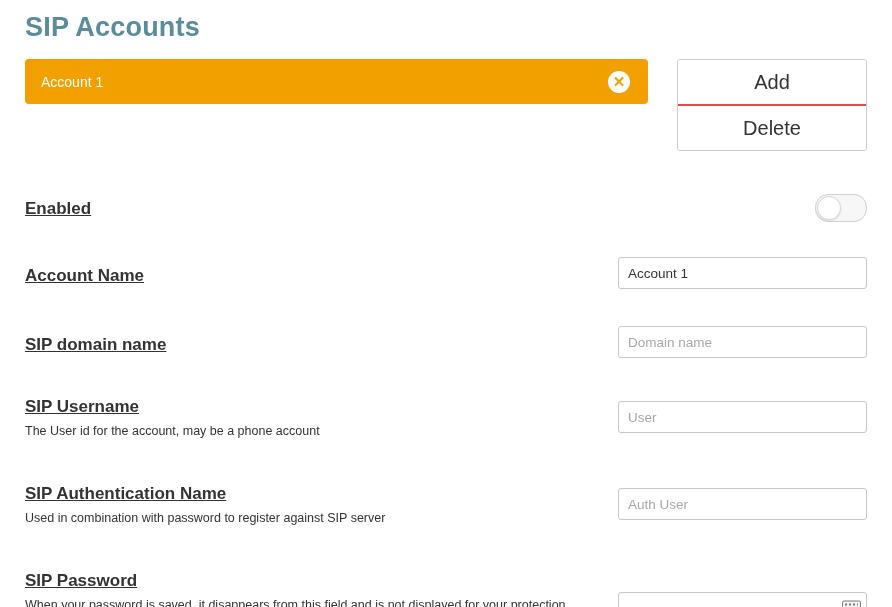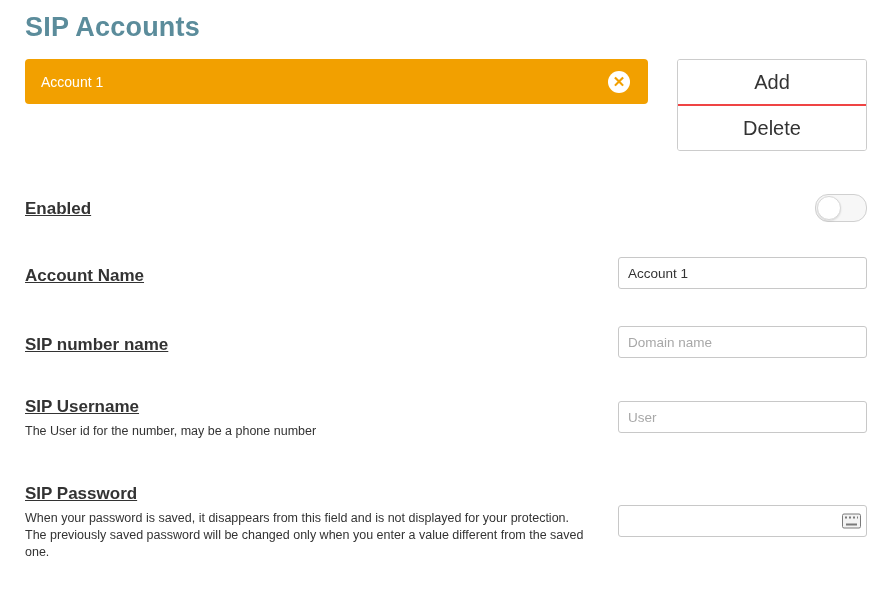--- a/index.html
+++ b/index.html
@@ -249,37 +249,46 @@
     <div class="field-left">
       <p class="field-label">Account Name</p>
     </div>
     <div class="field-right">
       <input class="text-input" type="text" value="Account 1" style="">
     </div>
   </div>
 
   <div class="field-row row-domain">
     <div class="field-left">
-      <p class="field-label">SIP number name</p>
+      <p class="field-label">SIP domain name</p>
     </div>
     <div class="field-right">
       <input class="text-input" type="text" placeholder="Domain name" style="">
     </div>
   </div>
 
   <div class="field-row row-username">
     <div class="field-left">
       <p class="field-label">SIP Username</p>
-      <p class="field-desc">The User id for the number, may be a phone number</p>
+      <p class="field-desc">The User id for the account, may be a phone account</p>
     </div>
     <div class="field-right">
       <input class="text-input" type="text" placeholder="User" style="">
     </div>
   </div>
 
+  <div class="field-row row-auth">
+    <div class="field-left">
+      <p class="field-label">SIP Authentication Name</p>
+      <p class="field-desc">Used in combination with password to register against SIP server</p>
+    </div>
+    <div class="field-right">
+      <input class="text-input" type="text" placeholder="Auth User" style="">
+    </div>
+  </div>
 
   <div class="field-row row-password">
     <div class="field-left">
       <p class="field-label">SIP Password</p>
       <p class="field-desc">When your password is saved, it disappears from this field and is not displayed for your protection. The previously saved password will be changed only when you enter a value different from the saved one.</p>
     </div>
     <div class="field-right">
       <div class="password-wrap">
         <input class="text-input" type="password" placeholder="" style="">
         <span class="keyboard-icon"></span>

